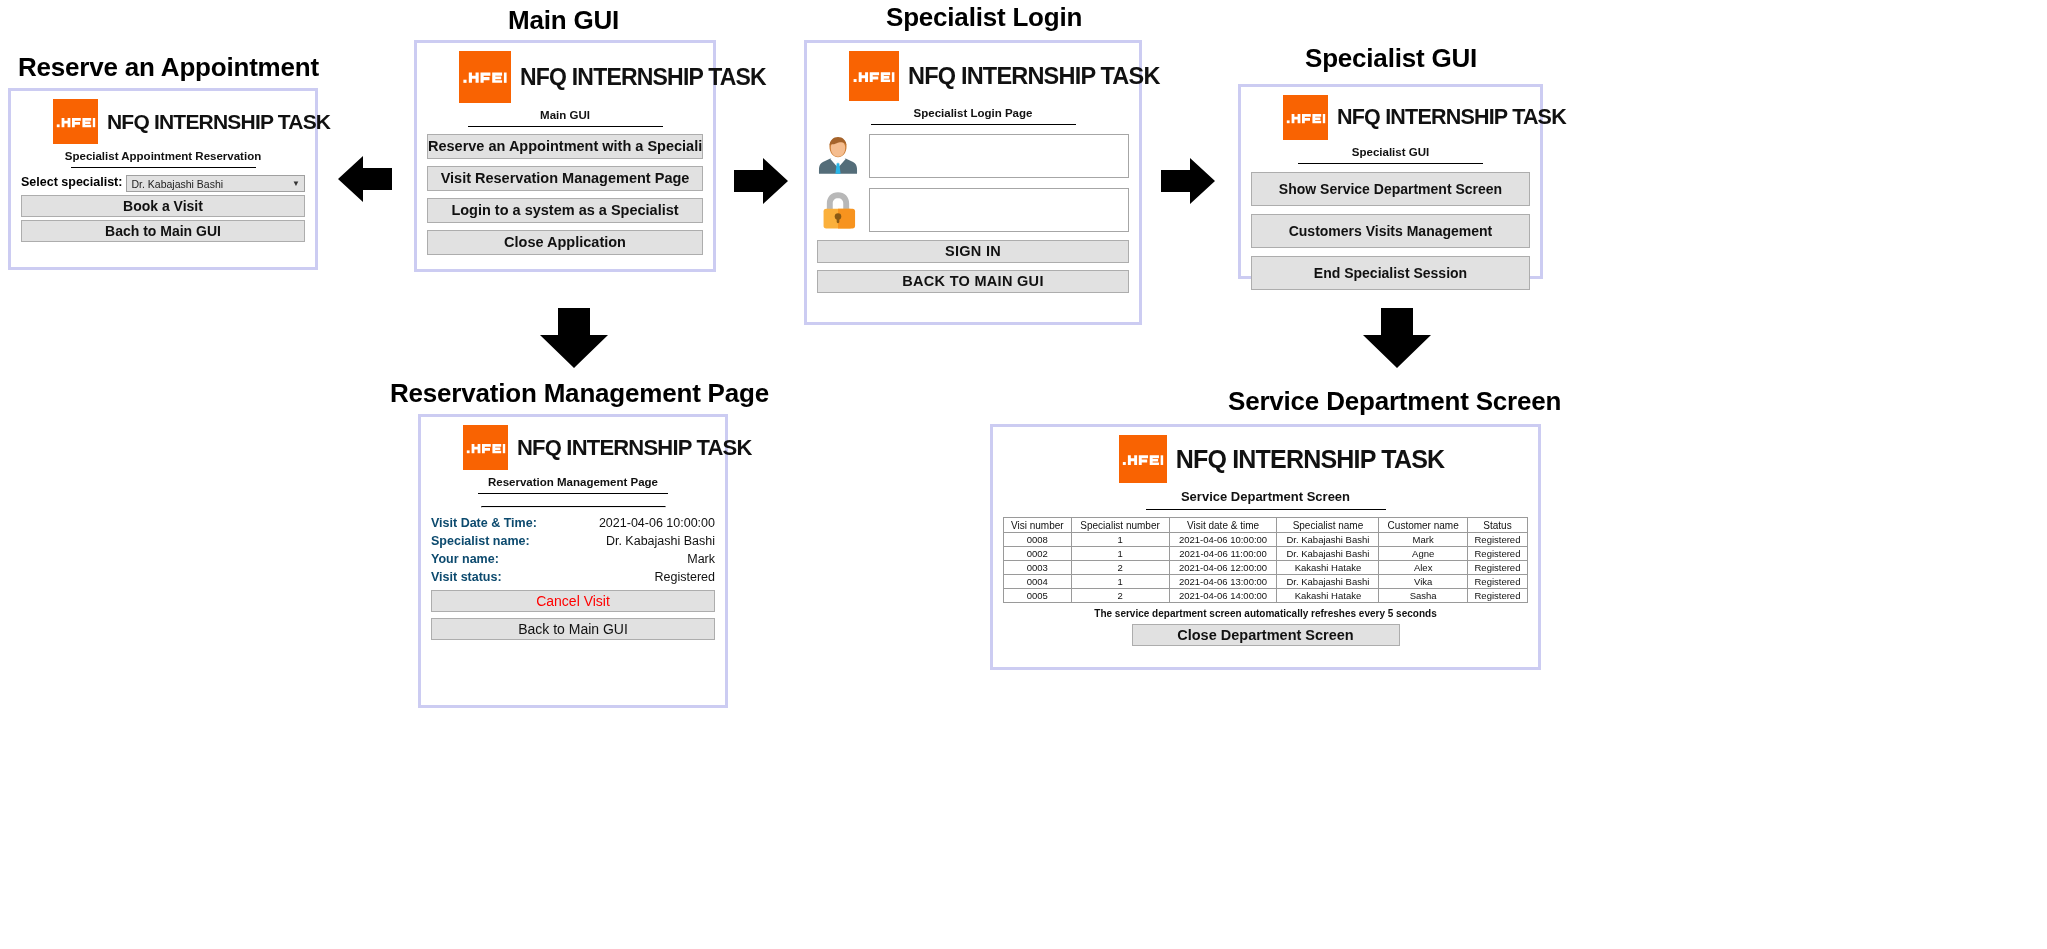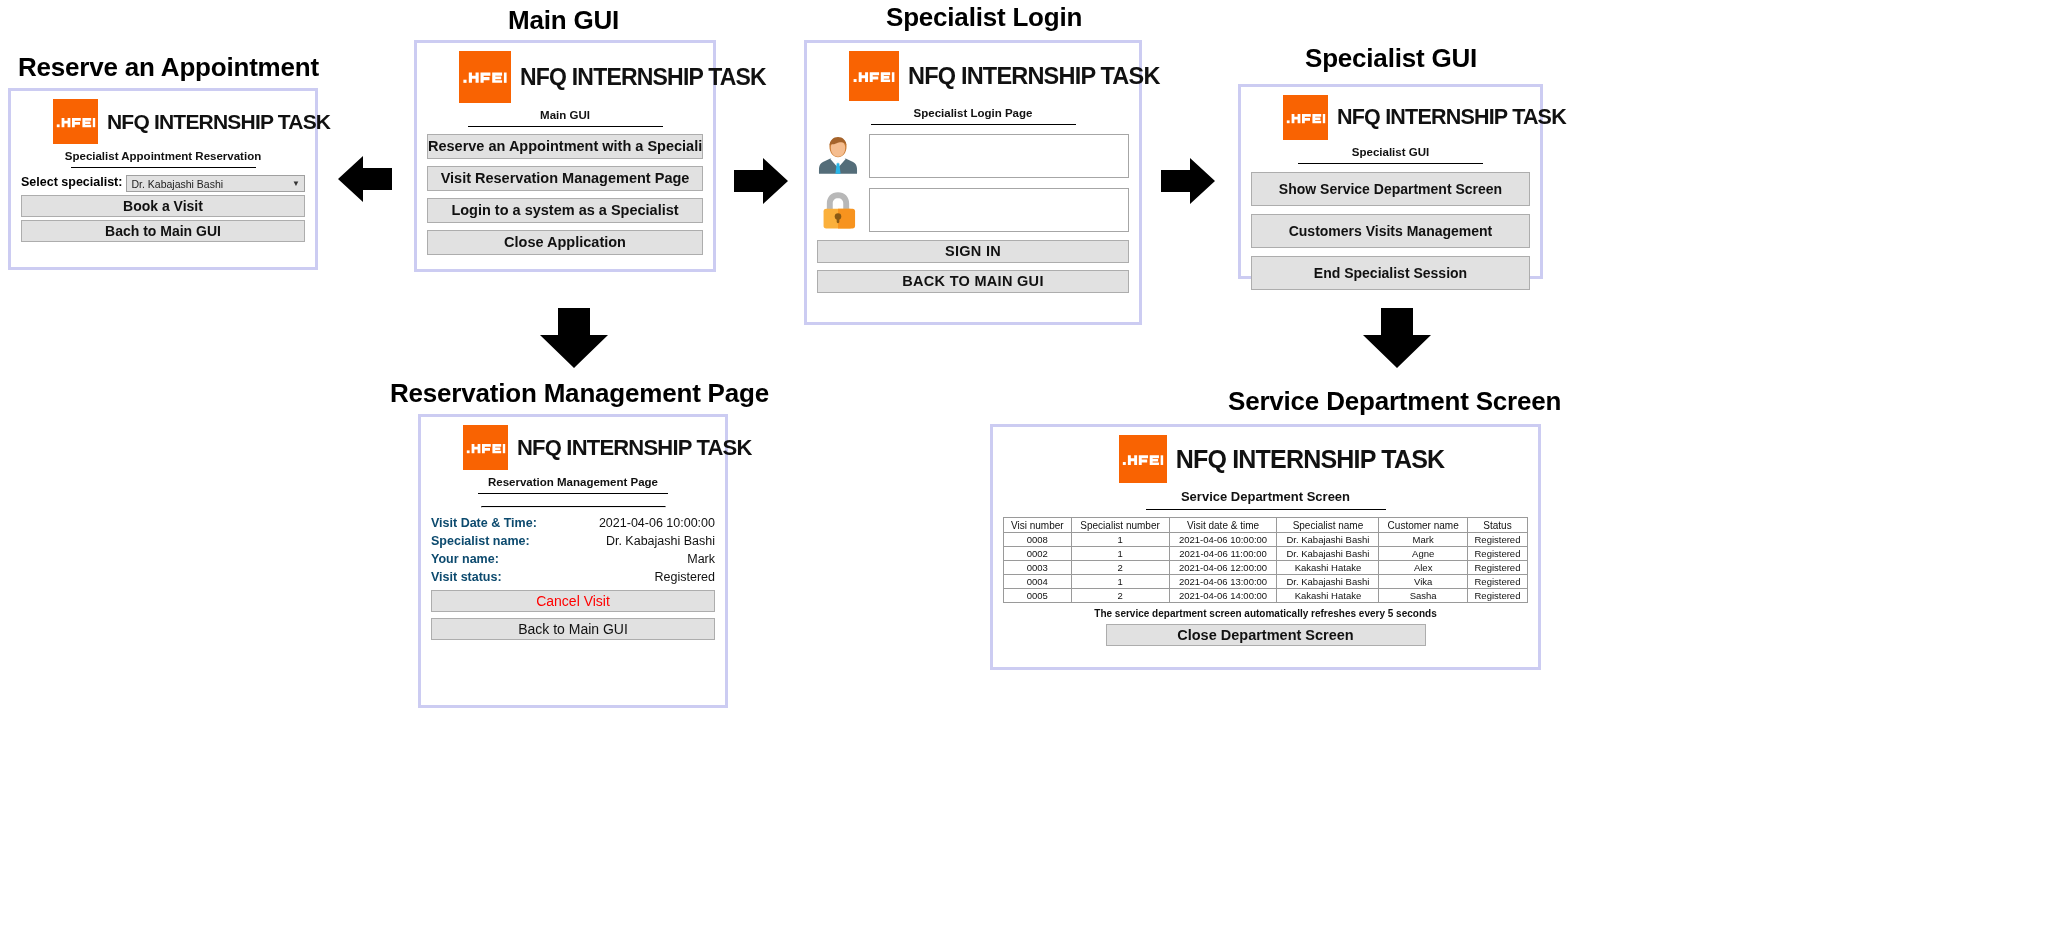--- a/index.html
+++ b/index.html
@@ -173,21 +173,21 @@
   table.visits th { height: 15px; font-size: 10px; }
   table.visits td { height: 13px; }
   .refresh-note {
     text-align: center;
     font-size: 10px;
     font-weight: bold;
     color: #111;
     margin-top: 5px;
   }
   #win-svc .btn.close {
-    width: 320px; margin: 5px auto 0 auto;
+    width: 268px; margin: 5px auto 0 auto;
     height: 22px; line-height: 20px; font-size: 14.5px;
   }
 
   
   .arrow { position: absolute; }
   #arrow-left  { left: 337px; top: 150px; }
   #arrow-right1 { left: 733px; top: 152px; }
   #arrow-right2 { left: 1160px; top: 152px; }
   #arrow-down1 { left: 534px; top: 307px; }
   #arrow-down2 { left: 1357px; top: 307px; }

